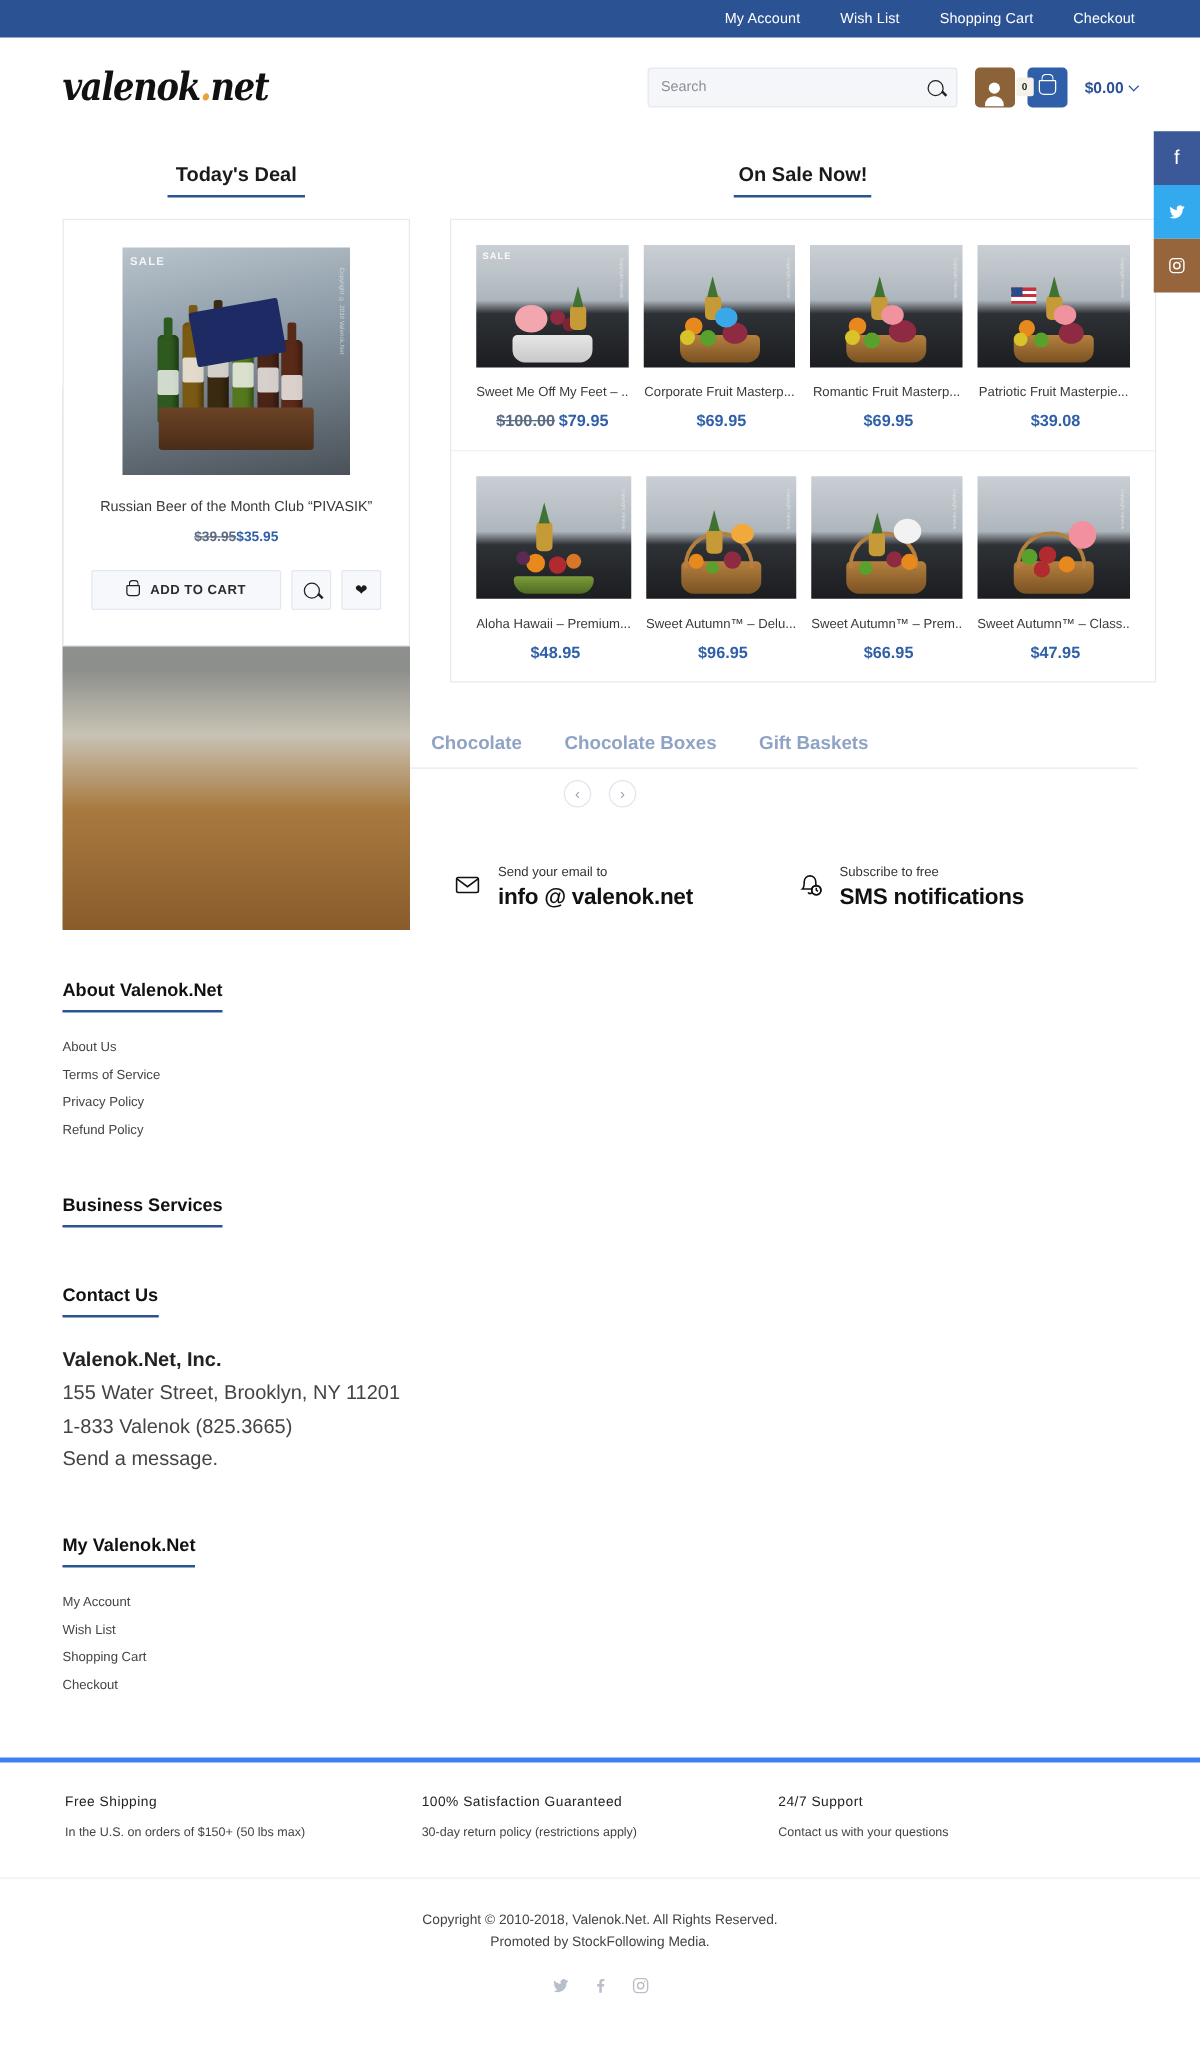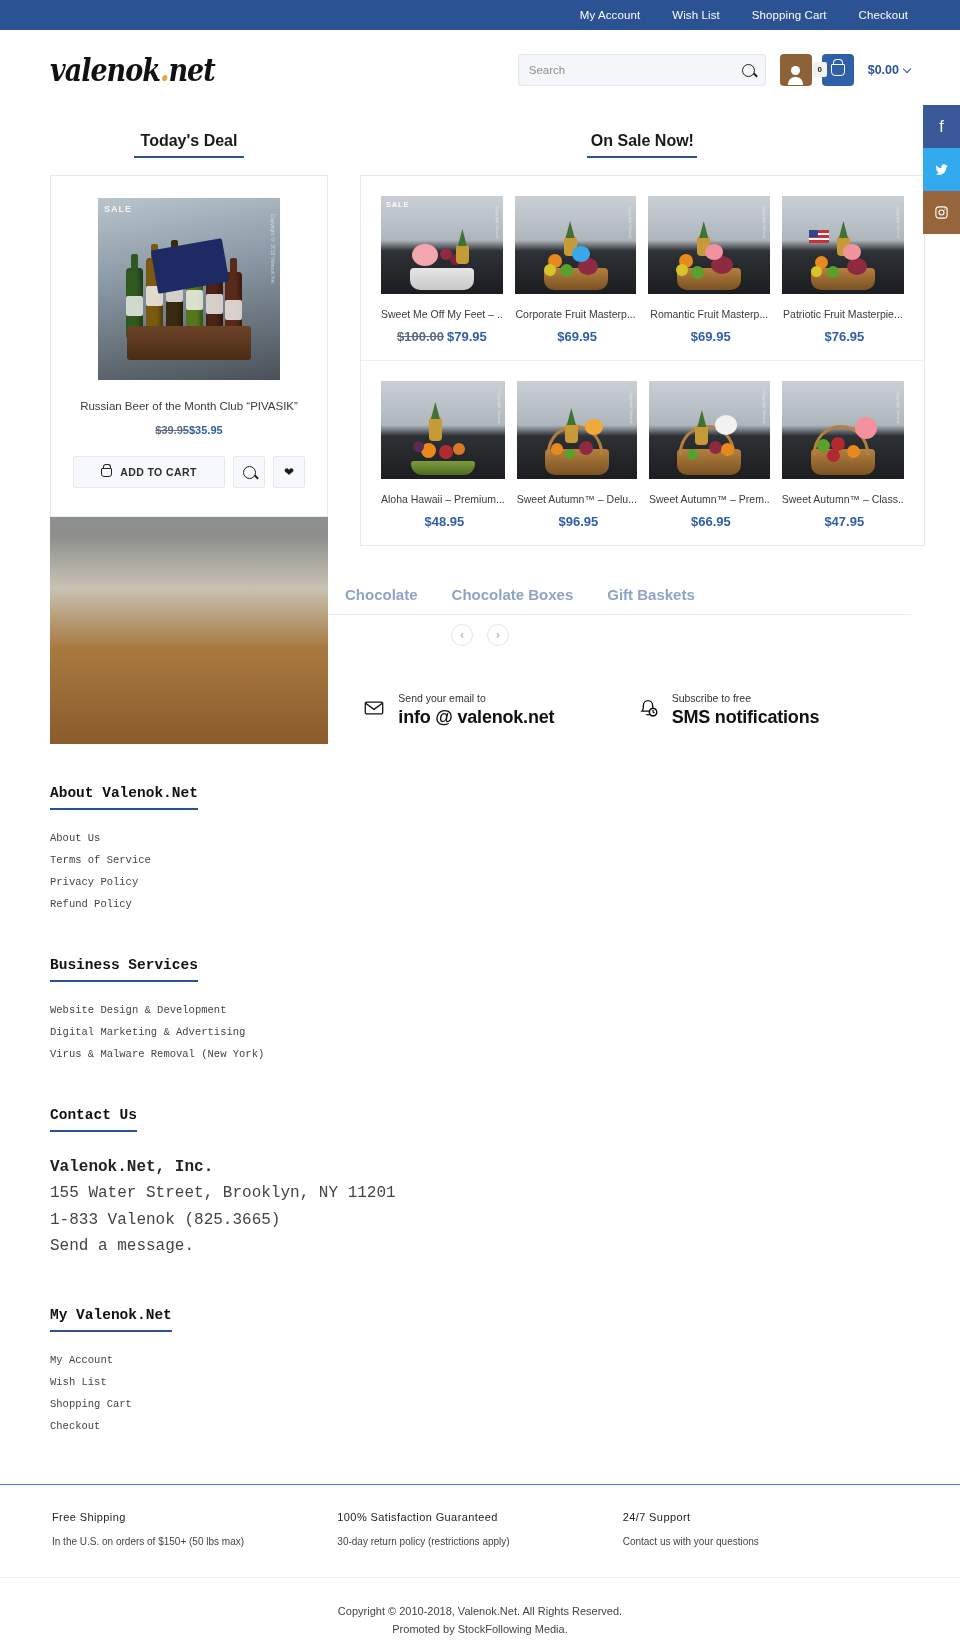--- a/index.html
+++ b/index.html
@@ -477,21 +477,21 @@
     padding-left: 40px;
   }
   .cs-item { flex: 1; display: flex; align-items: center; gap: 13px; }
   .cs-ico { width: 22px; height: 22px; flex: none; position: relative; color:#111; }
   .cs-sub { font-size: 10.5px; color: #333; }
   .cs-main { font-size: 18px; font-weight: bold; color: #111; margin-top: 1px; letter-spacing: -.2px; }
 
   svg.ic { width: 22px; height: 22px; stroke: #111; fill: none; stroke-width: 1.4; }
 
   
-  .f-sec { margin-top: 46px; font-family: Liberation Mono, monospace; }
+  .f-sec { margin-top: 46px; }
   .f-sec.first { margin-top: 56px; }
   .f-title {
     font-size: 14.5px;
     font-weight: bold;
     color: #111;
     padding-bottom: 9px;
     position: relative;
     display: inline-block;
   }
   .f-title::after {
@@ -510,21 +510,21 @@
     margin-bottom: 10px;
   }
   .f-addr { margin-top: 22px; font-size: 16px; color: #444; line-height: 1.65; }
   .f-addr .bold { font-weight: bold; color: #222; }
 
   
   .promises {
     display: flex;
     margin-top: 52px;
     padding: 0 52px;
-    border-top: 1px solid #3b82f6;
+    border-top: 4px solid #3b82f6;
     padding-top: 26px;
   }
   .pr { flex: 1; }
   .pr-t { font-size: 11px; color: #222; letter-spacing: .4px; }
   .pr-s { font-size: 10px; color: #444; margin-top: 13px; }
 
   
   .copyright {
     margin-top: 30px;
     border-top: 1px solid #eceff3;
@@ -712,21 +712,21 @@
                 <div class="pine" style="left:30px;top:8px"></div>
                 <div class="fr" style="background:#e8891e;width:13px;height:13px;left:8px;top:28px"></div>
                 <div class="fr" style="background:#d8c42a;width:11px;height:11px;left:4px;top:38px"></div>
                 <div class="fr" style="background:#5aa02c;width:12px;height:12px;left:20px;top:38px"></div>
                 <div class="fr" style="background:#8e2b42;width:20px;height:17px;left:40px;top:30px"></div>
                 <div class="bow" style="background:#f0939f;left:36px;top:16px"></div>
               </div>
             </div>
             <div class="p-name">Patriotic Fruit Masterpie...</div>
             <div class="p-price">
-              <span class="old"></span><span>$76.95</span>
+              <span class="old"></span><span>$39.08</span>
             </div>
           </div>
         </div>
 
         <div class="sale-row">
           <div class="p-card">
             <div class="p-img">
               <span class="copyr">Copyright Valenok</span>
               <div class="fruit">
                 <div class="bask" style="background:linear-gradient(180deg,#7d9c3a,#4e6a22);height:14px;border-radius:3px 3px 12px 12px"></div>
@@ -865,25 +865,20 @@
     <div class="f-links">
       <a href="#">About Us</a>
       <a href="#">Terms of Service</a>
       <a href="#">Privacy Policy</a>
       <a href="#">Refund Policy</a>
     </div>
   </div>
 
   <div class="f-sec">
     <div class="f-title">Business Services</div>
-    <div class="f-links">
-      <a href="#">Website Design &amp; Development</a>
-      <a href="#">Digital Marketing &amp; Advertising</a>
-      <a href="#">Virus &amp; Malware Removal (New York)</a>
-    </div>
   </div>
 
   <div class="f-sec">
     <div class="f-title">Contact Us</div>
     <div class="f-addr">
       <div class="bold">Valenok.Net, Inc.</div>
       <div>155 Water Street, Brooklyn, NY 11201</div>
       <div>1-833 Valenok (825.3665)</div>
       <div>Send a message.</div>
     </div>

